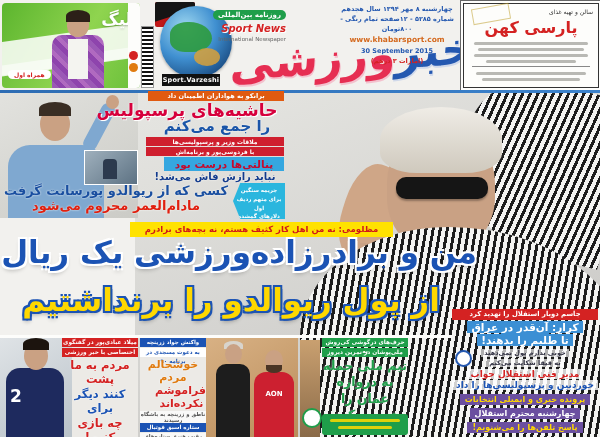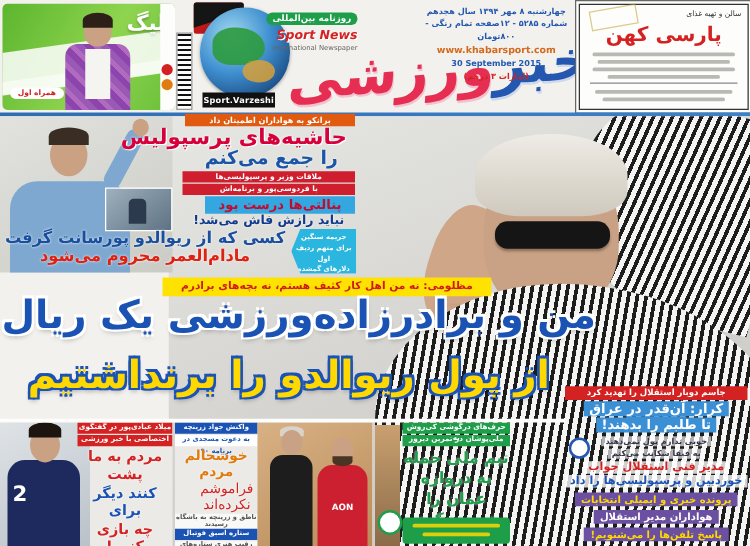--- a/index.html
+++ b/index.html
@@ -116,30 +116,30 @@
   .volley .hair{position:absolute;left:23px;top:0;width:26px;height:12px;border-radius:50% 50% 0 0;background:#1c140e;}
   .volley .num{position:absolute;left:10px;top:48px;width:30px;color:#fff;font-size:17px;font-weight:bold;direction:ltr;}
   .vt{position:absolute;left:62px;top:0;width:76px;}
   .vstrip{background:#d42222;color:#fff;font-size:5.8px;font-weight:bold;height:9px;line-height:9px;margin-bottom:1px;}
   .vh{font-size:11.5px;font-weight:bold;line-height:1.25;text-shadow:0 0 2px #fff;}
   .vred{color:#d42222;}.vblue{color:#1b53b4;}
   .zt{position:absolute;left:0;top:0;width:66px;}
   .zstrip{background:#1b53b4;color:#fff;font-size:5.5px;font-weight:bold;height:9px;line-height:9px;margin-bottom:1px;}
   .zwhite{background:#fff;color:#1b53b4;font-size:5.5px;font-weight:bold;height:9px;line-height:9px;margin-bottom:1px;}
   .zh1{font-size:11px;font-weight:bold;color:#e07b10;text-shadow:0 0 2px #fff;}
-  .zh2{font-size:11px;font-weight:normal;color:#d42222;text-shadow:0 0 2px #fff;margin-bottom:1px;margin-left:17px;}
+  .zh2{font-size:11px;font-weight:bold;color:#d42222;text-shadow:0 0 2px #fff;margin-bottom:1px;margin-left:17px;}
   .zs{font-size:5.3px;font-weight:bold;color:#555;background:rgba(255,255,255,.7);margin-top:1px;}
   .duo{position:absolute;left:66px;top:0;width:92px;height:99px;background:linear-gradient(150deg,#d8b184,#b98c5a);}
   .duo .m1{position:absolute;left:10px;top:26px;width:34px;height:73px;border-radius:10px 10px 0 0;background:#1d1d1d;}
   .duo .h1{position:absolute;left:19px;top:6px;width:17px;height:20px;border-radius:50%;background:#c9a184;}
   .duo .g1{position:absolute;left:18px;top:3px;width:19px;height:8px;border-radius:50% 50% 0 0;background:#d8d4cc;}
   .duo .m2{position:absolute;left:48px;top:34px;width:40px;height:65px;border-radius:12px 12px 0 0;background:#cc2030;}
   .duo .h2{position:absolute;left:59px;top:12px;width:18px;height:21px;border-radius:50%;background:#caa183;}
   .duo .b2{position:absolute;left:60px;top:27px;width:16px;height:8px;border-radius:0 0 50% 50%;background:#4a3525;}
-  .duo .aon{position:absolute;left:52px;top:52px;width:32px;color:#fff;font-size:7px;font-weight:bold;text-align:center;direction:ltr;margin-top:12px;}
+  .duo .aon{position:absolute;left:52px;top:52px;width:32px;color:#fff;font-size:7px;font-weight:bold;text-align:center;direction:ltr;}
   .p3photo{position:absolute;left:0;top:2px;width:20px;height:97px;background:linear-gradient(#c9a070,#8a6a48);}
   .gt{position:absolute;left:22px;top:0;width:86px;}
   .gstrip{background:#1f9e4a;color:#fff;font-size:5.8px;font-weight:bold;height:9px;line-height:9px;margin-bottom:1px;}
   .gh{font-size:12.5px;font-weight:bold;color:#1f9e4a;line-height:1.3;text-shadow:0 0 2px #fff;}
   .gfoot{position:absolute;left:22px;top:76px;width:86px;height:21px;background:#1f9e4a;border-radius:3px;}
   .gfoot .b{position:absolute;left:8px;right:8px;height:3px;background:#ffd800;border-radius:2px;opacity:.85;}
   .gbadge{position:absolute;left:2px;top:70px;width:16px;height:16px;border-radius:50%;background:#fff;border:2px solid #1f9e4a;}
 </style>
 </head>
 <body>
@@ -247,21 +247,21 @@
   <div class="abs ctr rkick">جاسم دوبار استقلال را تهدید کرد</div>
   <div class="abs ctr q1"><span>کرار: آن‌قدر در عراق می‌مانم</span></div>
   <div class="abs ctr q2"><span>تا طلبم را بدهند!</span></div>
   <div class="abs ctr rsmall" style="top:349px"><span>خوبی ندارم پول نمی‌دهند</span></div>
   <div class="abs ctr rsmall" style="top:359px"><span>به فیفا شکایت می‌کنم</span></div>
   <div class="abs fifa-badge"></div>
   <div class="abs ctr rr1"><span>مدیر فنی استقلال جواب</span></div>
   <div class="abs ctr rr2"><span>خوردبین و پرسپولیسی‌ها را داد</span></div>
   <div class="abs ctr purple">
     <div><span class="py">پرونده خبری و ایمیلی انتخابات</span></div>
-    <div><span class="pw">هواداران مدیر استقلال</span></div>
+    <div><span class="pw">چهارشنبه محترم استقلال</span></div>
     <div><span class="py">پاسخ تلفن‌ها را می‌شنویم!</span></div>
   </div>
 
   <div class="abs gap"></div>
 
   <div class="abs panel p1">
     <div class="volley">
       <div class="jersey"></div>
       <div class="head"></div>
         <div class="hair"></div>

